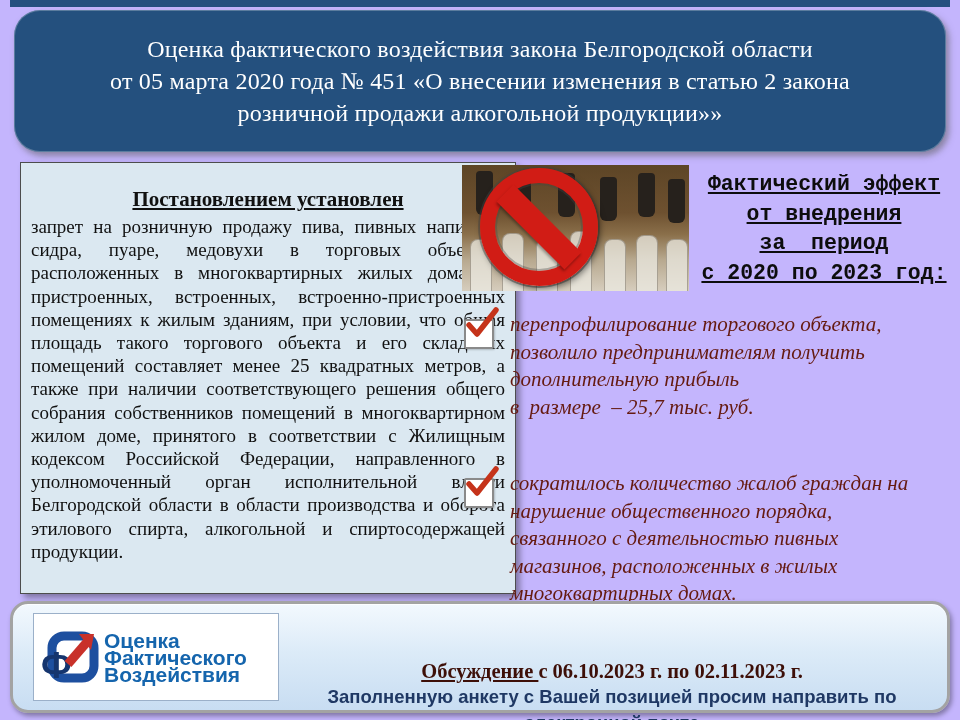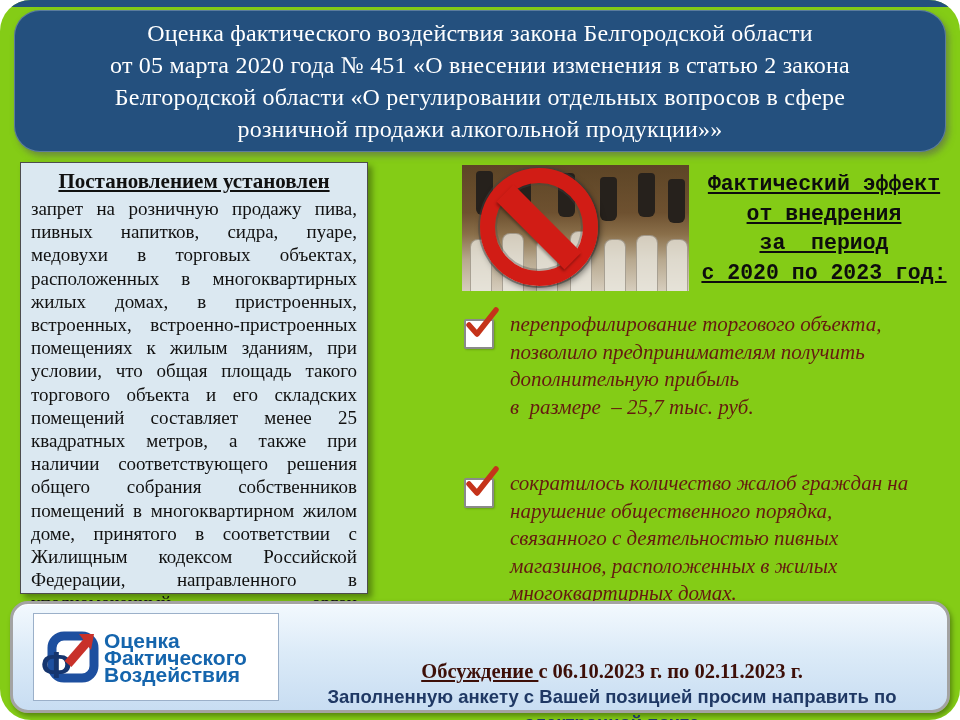--- a/index.html
+++ b/index.html
@@ -1,30 +1,30 @@
 <!DOCTYPE html>
 <html lang="ru"><head>
 <meta charset="utf-8">
 <style>
   html,body{margin:0;padding:0;}
   body{width:960px;height:720px;background:#ffffff;font-family:"Liberation Serif","DejaVu Serif",serif;}
-  .slide{position:relative;width:960px;height:720px;background:#84cc16;overflow:hidden;border-radius:31px;}
+  .slide{position:relative;width:960px;height:720px;background:#c4b5fd;overflow:hidden;}
 
   
   .top-strip{position:absolute;left:10px;right:10px;top:0;height:7px;background:#24507E;}
 
   
   .header-box{position:absolute;left:14px;top:10px;width:932px;height:142px;background:#24507E;
     border-radius:26px;box-shadow:3px 4px 6px rgba(90,90,90,.55), inset 0 0 0 1px rgba(255,255,255,.25);
     display:flex;flex-direction:column;justify-content:center;align-items:center;}
   .header-line{color:#ffffff;font-size:24px;line-height:32px;text-align:center;letter-spacing:.2px;}
 
   
-  .left-panel{position:absolute;left:20px;top:162px;width:348px;height:432px;background:#DBE8F1;
-    border:1px solid #4d4d4d;box-shadow:4px 4px 6px rgba(0,0,0,.35);box-sizing:border-box;padding:5px 10px 4px 10px;}
+  .left-panel{position:absolute;left:20px;top:162px;width:496px;height:432px;background:#DBE8F1;
+    border:1px solid #4d4d4d;box-shadow:4px 4px 6px rgba(0,0,0,.35);box-sizing:border-box;padding:23px 10px 4px 10px;}
   .left-title{font-weight:bold;font-size:21px;text-decoration:underline;text-align:center;color:#111;margin:1px 0 3px 0;}
   .left-body{font-size:19px;line-height:23.2px;color:#111;text-align:justify;}
 
   
   .photo{position:absolute;left:462px;top:165px;width:227px;height:126px;overflow:hidden;
     background:linear-gradient(180deg,#5d4526 0%,#6e5130 38%,#8a6f4a 55%,#b7a88e 75%,#d6cdbd 100%);}
   .taps i{position:absolute;top:6px;width:17px;height:44px;background:#26211c;border-radius:4px 4px 6px 6px;filter:blur(.6px);}
   .taps i:nth-child(1){left:14px;}.taps i:nth-child(2){left:52px;top:10px;}
   .taps i:nth-child(3){left:96px;top:8px;}.taps i:nth-child(4){left:138px;top:12px;}
   .taps i:nth-child(5){left:176px;top:8px;}.taps i:nth-child(6){left:206px;top:14px;}
@@ -76,21 +76,20 @@
 </head>
 <body>
 
 <div class="slide">
 
   <div class="top-strip"></div>
 
   <div class="header-box">
     <div class="header-line">Оценка фактического воздействия закона Белгородской области</div>
     <div class="header-line">от 05 марта 2020 года № 451 «О внесении изменения в статью 2 закона</div>
-    <div class="header-line">Белгородской области «О регулировании отдельных вопросов в сфере</div>
     <div class="header-line">розничной продажи алкогольной продукции»»</div>
   </div>
 
   <div class="left-panel">
     <div class="left-title">Постановлением установлен</div>
     <div class="left-body">запрет на розничную продажу пива, пивных напитков, сидра, пуаре, медовухи в торговых объектах, расположенных в многоквартирных жилых домах, в пристроенных, встроенных, встроенно-пристроенных помещениях к жилым зданиям, при условии, что общая площадь такого торгового объекта и его складских помещений составляет менее 25 квадратных метров, а также при наличии соответствующего решения общего собрания собственников помещений в многоквартирном жилом доме, принятого в соответствии с Жилищным кодексом Российской Федерации, направленного в уполномоченный орган исполнительной власти Белгородской области в области производства и оборота этилового спирта, алкогольной и спиртосодержащей продукции.</div>
   </div>
 
   <div class="photo">
     <div class="taps">

